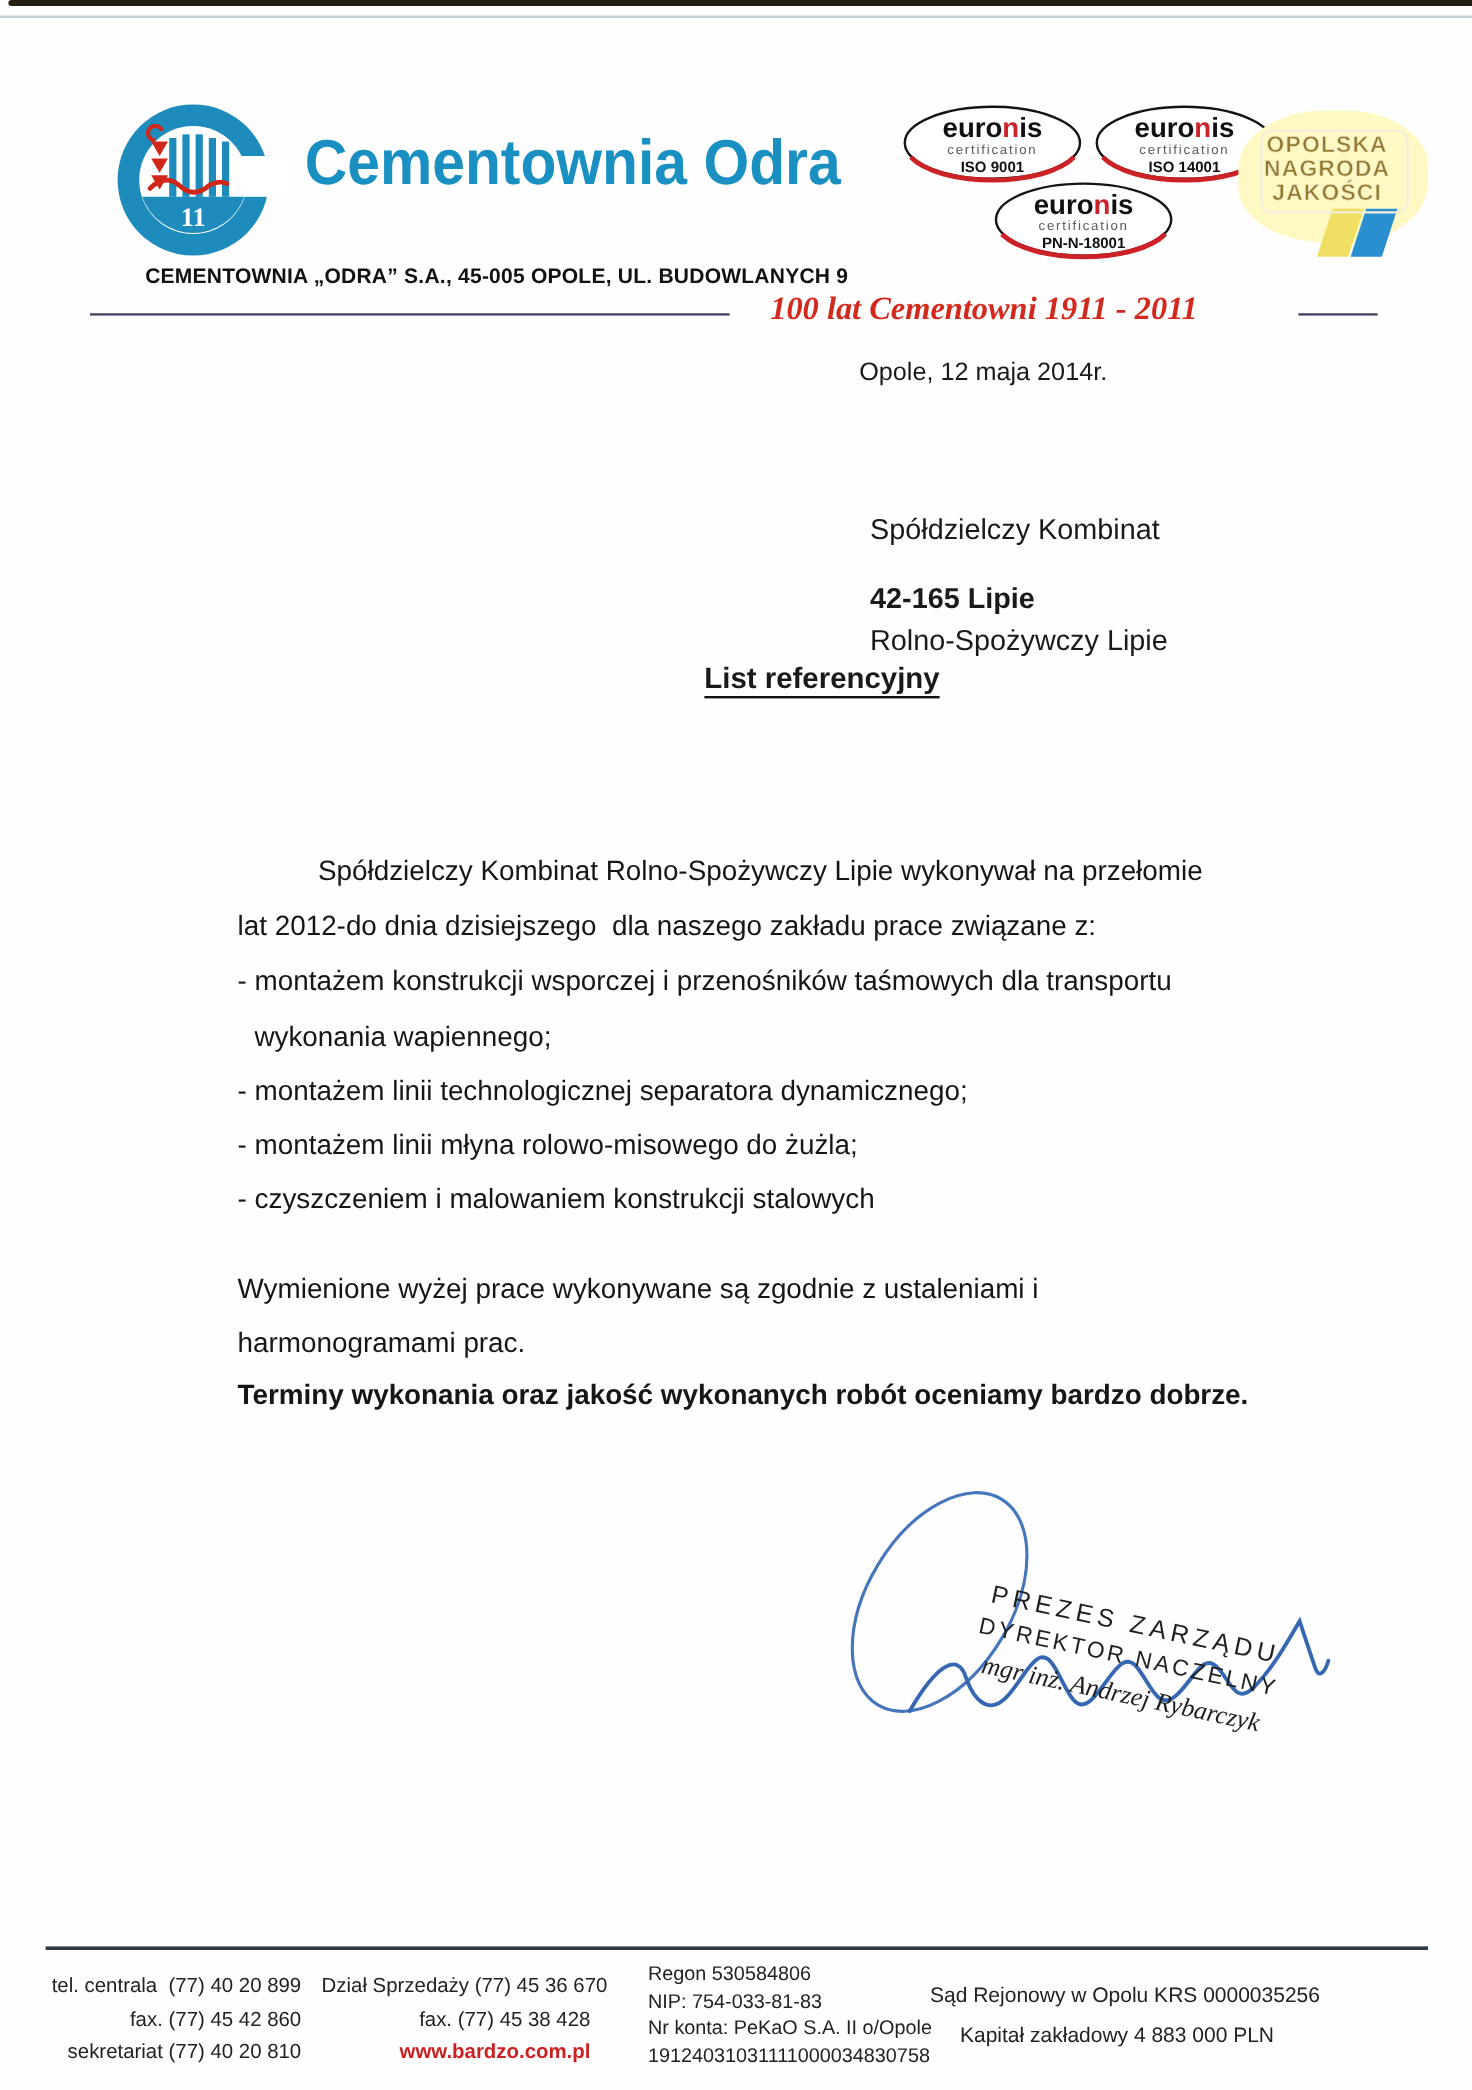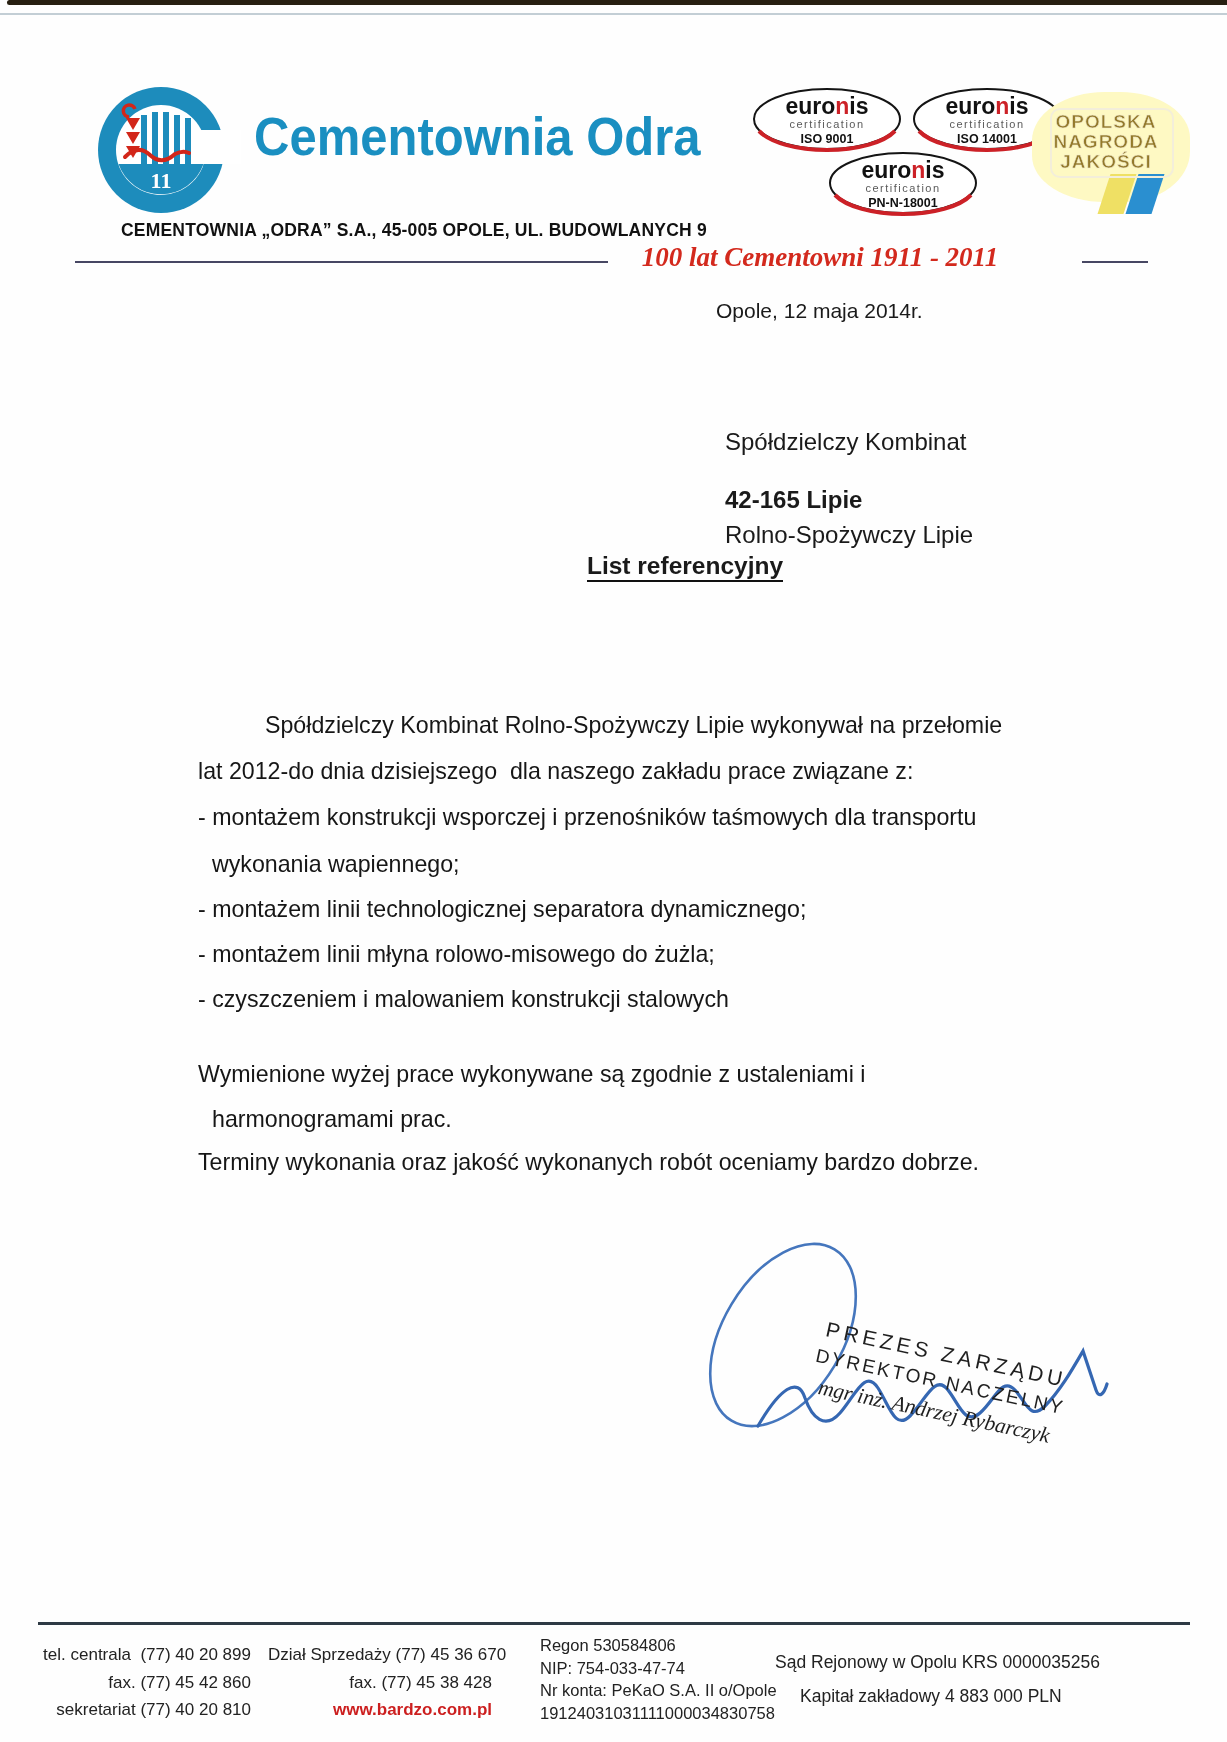--- a/index.html
+++ b/index.html
@@ -165,22 +165,22 @@
   <div class="title"><span>List referencyjny</span></div>
 
   <div class="body-line" style="left:265px;top:712px;">Spółdzielczy Kombinat Rolno-Spożywczy Lipie wykonywał na przełomie</div>
   <div class="body-line" style="left:198px;top:758px;">lat 2012-do dnia dzisiejszego  dla naszego zakładu prace związane z:</div>
   <div class="body-line" style="left:198px;top:804px;">- montażem konstrukcji wsporczej i przenośników taśmowych dla transportu</div>
   <div class="body-line" style="left:212px;top:851px;">wykonania wapiennego;</div>
   <div class="body-line" style="left:198px;top:896px;">- montażem linii technologicznej separatora dynamicznego;</div>
   <div class="body-line" style="left:198px;top:941px;">- montażem linii młyna rolowo-misowego do żużla;</div>
   <div class="body-line" style="left:198px;top:986px;">- czyszczeniem i malowaniem konstrukcji stalowych</div>
   <div class="body-line" style="left:198px;top:1061px;">Wymienione wyżej prace wykonywane są zgodnie z ustaleniami i</div>
-  <div class="body-line" style="left:212px;top:1106px;">harmonogramami prac.</div>
-  <div class="body-line" style="left:198px;top:1149px;">Terminy wykonania oraz jakość wykonanych robót oceniamy bardzo dobrze.</div>
+  <div class="body-line" style="left:198px;top:1106px;">harmonogramami prac.</div>
+  <div class="body-line" style="left:198px;top:1149px;font-weight:bold;">Terminy wykonania oraz jakość wykonanych robót oceniamy bardzo dobrze.</div>
 
   <svg class="sig-svg" viewBox="0 0 520 260">
     <ellipse cx="143" cy="117" rx="60" ry="100" transform="rotate(31 143 117)" fill="none" stroke="#4576bd" stroke-width="2.6"></ellipse>
     <path d="M 118,208 C 140,170 158,158 165,180 C 172,200 185,212 200,195 C 215,178 225,150 238,170 C 249,187 255,213 270,198 C 285,183 295,155 308,172 C 319,186 325,208 340,195 C 355,182 362,158 375,172 C 386,184 390,203 405,188 C 420,173 432,152 443,133 L 456,172 C 459,181 464,176 467,166" fill="none" stroke="#3567b2" stroke-width="3.2" stroke-linecap="round"></path>
   </svg>
 
   <div class="stamp">
     <div class="stamp-l1">PREZES ZARZĄDU</div>
     <div class="stamp-l2">DYREKTOR NACZELNY</div>
     <div class="stamp-l3">mgr inż. Andrzej Rybarczyk</div>
@@ -195,21 +195,21 @@
   </div>
 
   <div class="f-col f-col2 f-right">
     <div class="f-line">Dział Sprzedaży (77) 45 36 670</div>
     <div class="f-line">fax. (77) 45 38 428</div>
     <div class="f-line f-website">www.bardzo.com.pl</div>
   </div>
 
   <div class="f-col f-col3">
     <div class="f-line">Regon 530584806</div>
-    <div class="f-line">NIP: 754-033-47-74</div>
+    <div class="f-line">NIP: 754-033-81-83</div>
     <div class="f-line">Nr konta: PeKaO S.A. II o/Opole</div>
     <div class="f-line">19124031031111000034830758</div>
   </div>
 
   <div class="f-col4a">Sąd Rejonowy w Opolu KRS 0000035256</div>
   <div class="f-col4b">Kapitał zakładowy 4 883 000 PLN</div>
 
 </div>
 
 </body></html>

